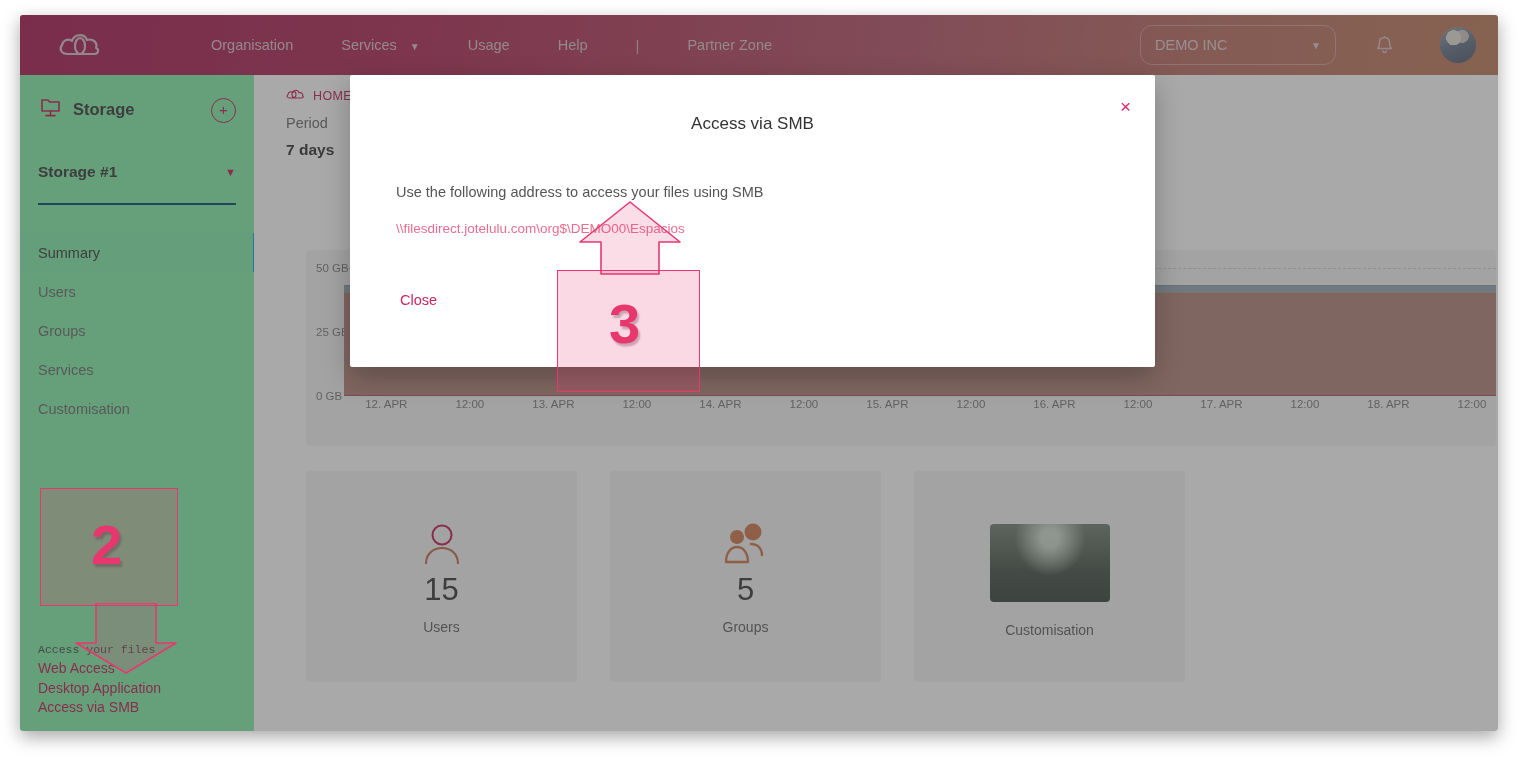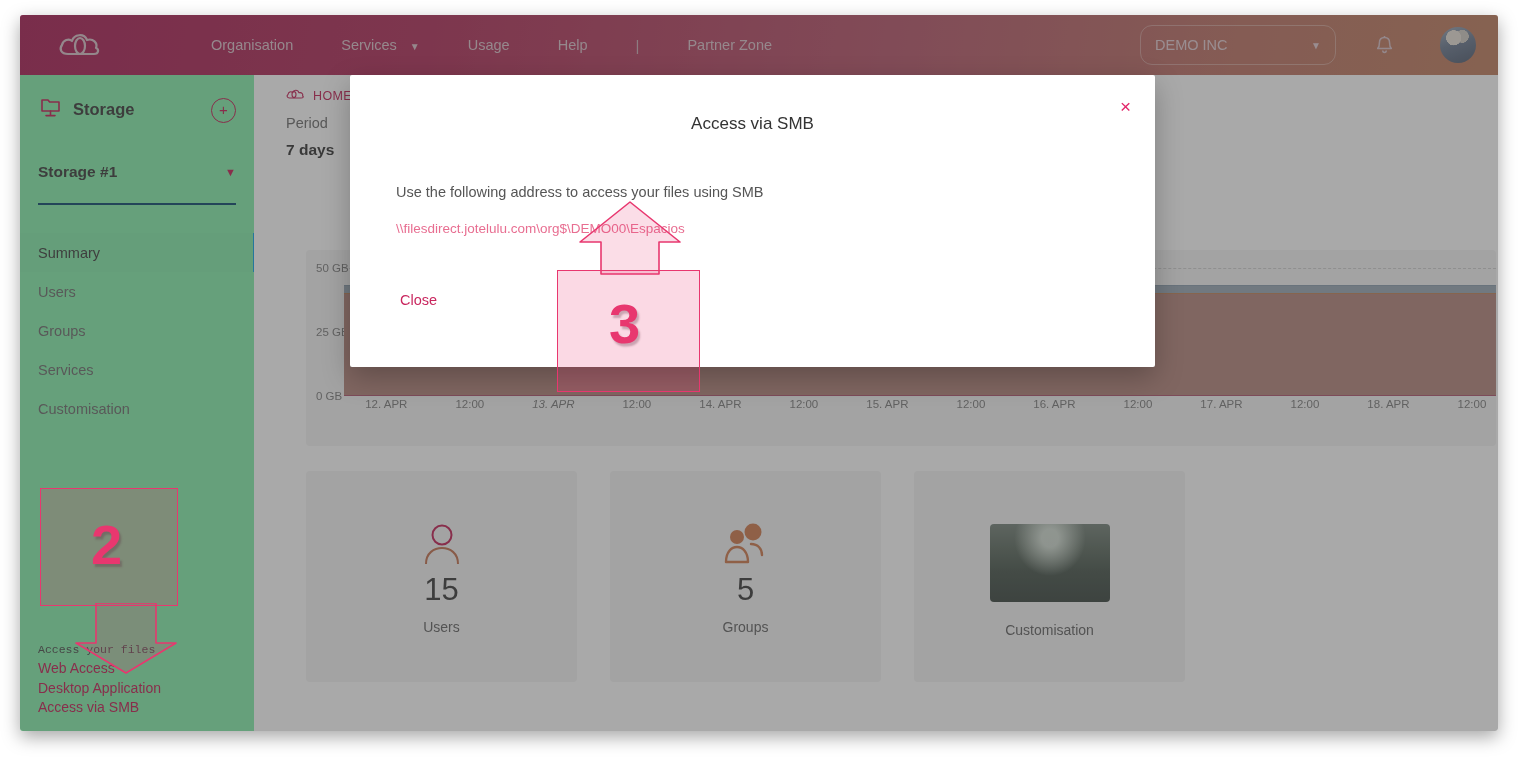--- a/index.html
+++ b/index.html
@@ -556,21 +556,21 @@
         <div class="y-label" style="top:82px;">25 GB</div>
         <div class="y-label" style="top:146px;">0 GB</div>
 
         <div style="position:absolute;left:0;top:18px;right:0;height:128px;">
           <div id="area-series"></div>
           <div id="area-series-2"></div>
           <div id="axis-line"></div>
           <div id="x-axis">
             <span class="x-label" style="left:3.0%;">12. APR</span>
             <span class="x-label" style="left:10.3%;">12:00</span>
-            <span class="x-label" style="left:17.6%;font-style:italic;">13. APR</span>
+            <span class="x-label" style="left:17.6%;">13. APR</span>
             <span class="x-label" style="left:24.9%;">12:00</span>
             <span class="x-label" style="left:32.2%;">14. APR</span>
             <span class="x-label" style="left:39.5%;">12:00</span>
             <span class="x-label" style="left:46.8%;">15. APR</span>
             <span class="x-label" style="left:54.1%;">12:00</span>
             <span class="x-label" style="left:61.4%;">16. APR</span>
             <span class="x-label" style="left:68.7%;">12:00</span>
             <span class="x-label" style="left:76.0%;">17. APR</span>
             <span class="x-label" style="left:83.3%;">12:00</span>
             <span class="x-label" style="left:90.6%;">18. APR</span>

